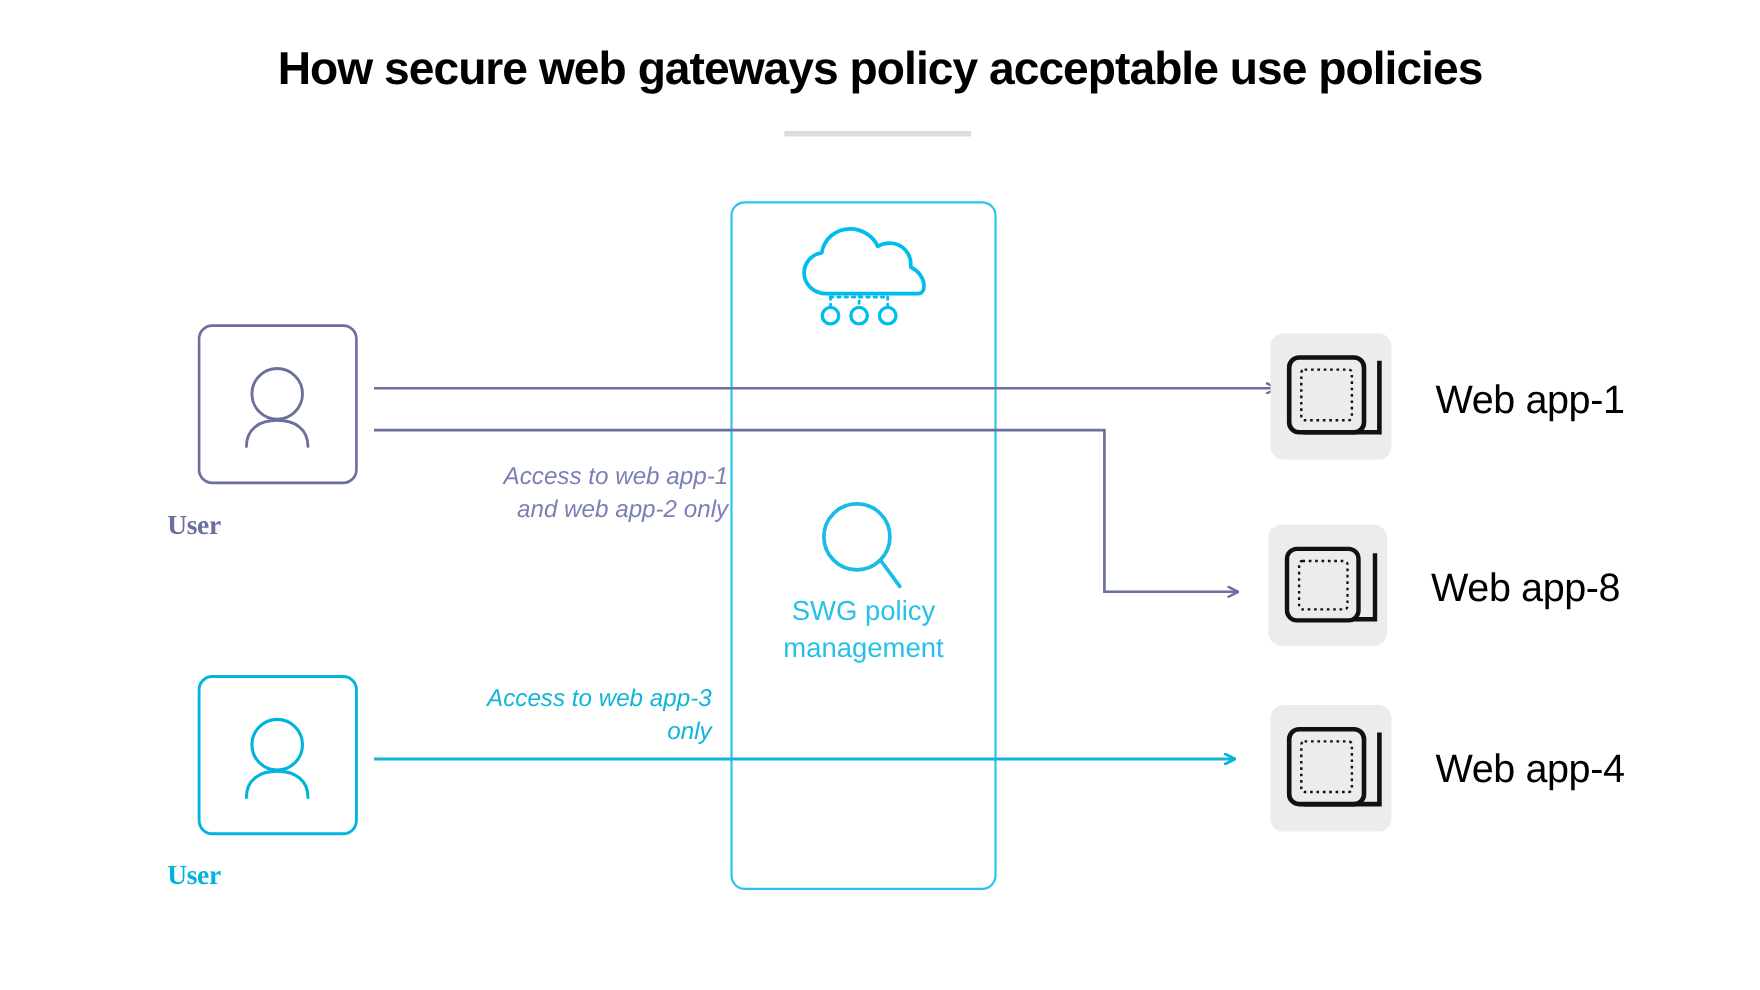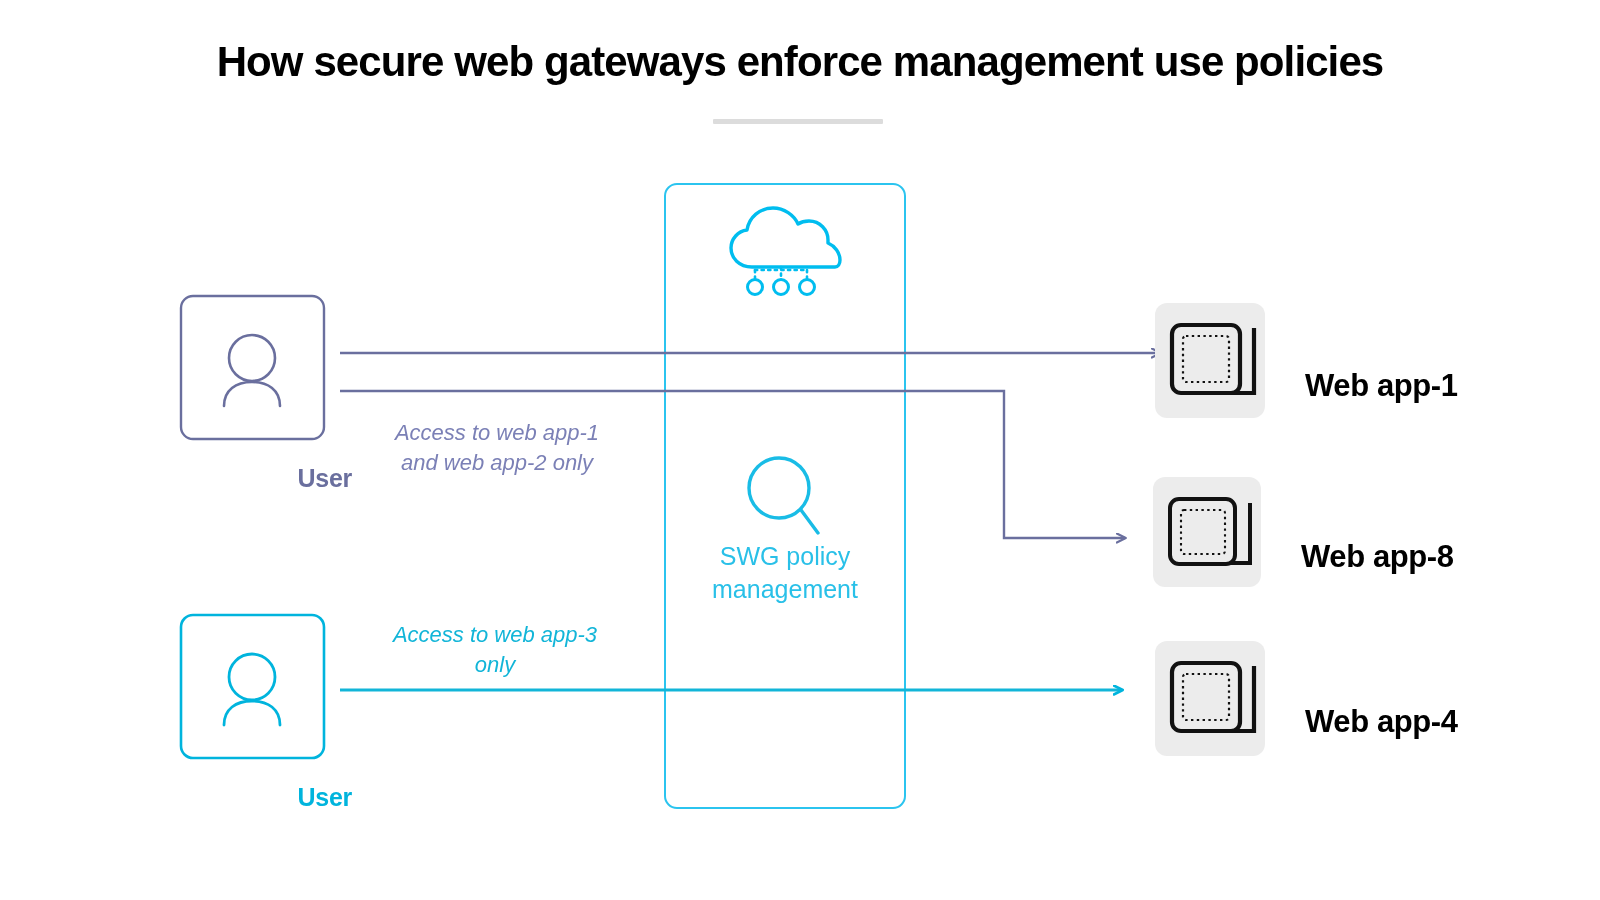--- a/index.html
+++ b/index.html
@@ -55,22 +55,23 @@
   
   .txt {
     position: absolute;
     font-family: "Liberation Sans", sans-serif;
     white-space: pre;
   }
   .user-label {
     font-size: 25px;
     font-weight: 700;
     letter-spacing: -0.3px;
-    text-align: right;
+    text-align: left;
     width: 200px;
+    font-family: Liberation Serif, serif;
   }
   .user-label.purple { color: #6a6f9e; }
   .user-label.cyan   { color: #00b4dd; }
 
   .swg-label {
     font-size: 32px;
     font-weight: 700;
     color: #00bdef;
     letter-spacing: 0.2px;
     text-align: center;
@@ -82,41 +83,40 @@
     color: #29c0e8;
     text-align: center;
     width: 300px;
     line-height: 33px;
   }
 
   .flow-label {
     font-size: 22px;
     font-style: italic;
     font-weight: 400;
-    text-align: center;
+    text-align: right;
     line-height: 30px;
     width: 330px;
   }
   .flow-label.purple { color: #7b80b6; }
   .flow-label.cyan   { color: #12b5d8; }
 
   .app-label {
-    font-size: 31px;
-    font-weight: 700;
+    font-size: 36px;
+    font-weight: 400;
     color: #000000;
     letter-spacing: -0.4px;
-    margin-top: 26px;
   }
 </style>
 </head>
 <body>
 
 <div id="stage">
 
-  <div id="page-title">How secure web gateways enforce management use policies</div>
+  <div id="page-title">How secure web gateways policy acceptable use policies</div>
   <div id="title-rule"></div>
 
   <svg id="canvas" viewBox="0 0 1600 900">
     <defs>
       <marker id="arrow-purple" markerWidth="11" markerHeight="11" refX="9.2" refY="5.5" orient="auto" markerUnits="userSpaceOnUse">
         <path d="M1,1 L10,5.5 L1,10" fill="none" stroke="#6a6f9e" stroke-width="2.2" stroke-linecap="round" stroke-linejoin="round"></path>
       </marker>
       <marker id="arrow-cyan" markerWidth="11" markerHeight="11" refX="9.2" refY="5.5" orient="auto" markerUnits="userSpaceOnUse">
         <path d="M1,1 L10,5.5 L1,10" fill="none" stroke="#00b4dd" stroke-width="2.6" stroke-linecap="round" stroke-linejoin="round"></path>
       </marker>
@@ -197,21 +197,21 @@
 
   <div class="txt user-label purple" style="left:152px; top:464px;">User</div>
 
   <div class="txt user-label cyan" style="left:152px; top:783px;">User</div>
 
 
   <div class="txt policy-label" style="left:635px; top:540px;"><span>SWG policy</span><br><span>management</span></div>
 
   <div class="txt flow-label purple" style="left:332px; top:418px;"><span>Access to web app-1</span><br><span>and web app-2 only</span></div>
 
-  <div class="txt flow-label cyan" style="left:330px; top:620px;"><span>Access to web app-3</span><br><span>only</span></div>
+  <div class="txt flow-label cyan" style="left:317px; top:620px;"><span>Access to web app-3</span><br><span>only</span></div>
 
   <div class="txt app-label" style="left:1305px; top:342px;">Web app-1</div>
 
   <div class="txt app-label" style="left:1301px; top:513px;">Web app-8</div>
 
   <div class="txt app-label" style="left:1305px; top:678px;">Web app-4</div>
 
 </div>
 
 </body></html>

